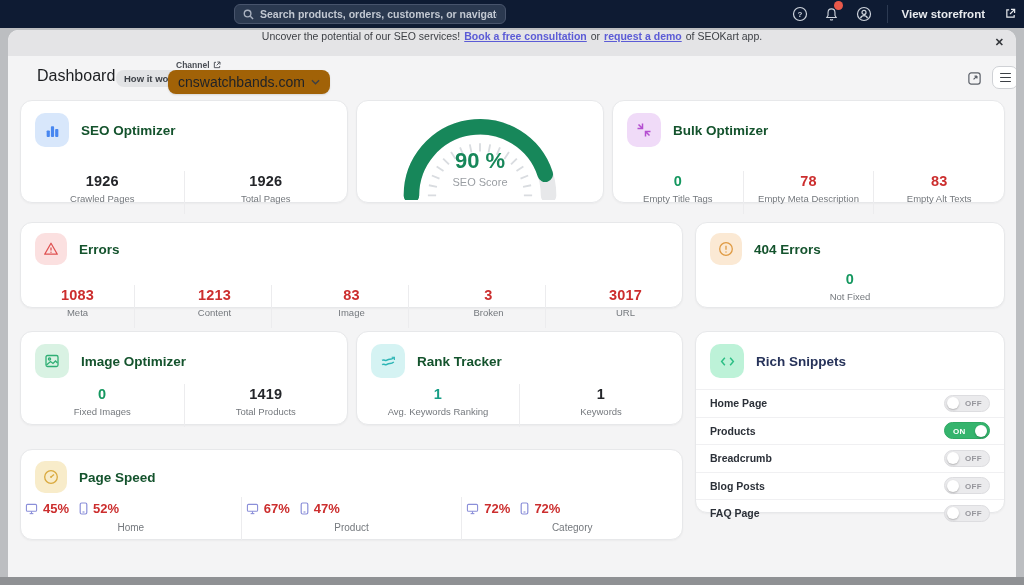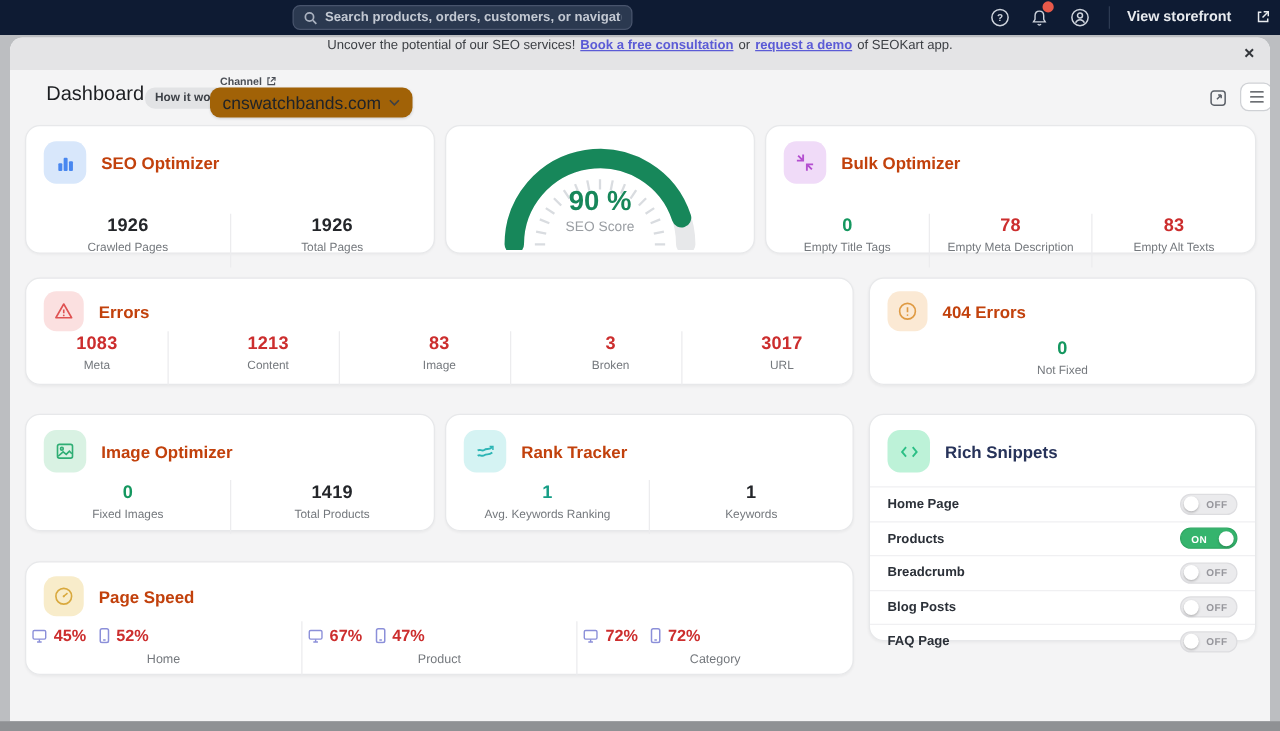--- a/index.html
+++ b/index.html
@@ -46,21 +46,21 @@
     justify-content:center; cursor:pointer; }
   .hdr-btn2 { position:absolute; left:984px; top:36px; width:26px; height:23px; background:#fff; border:1px solid #cfd1d5;
     border-radius:7px; display:flex; flex-direction:column; align-items:center; justify-content:center; gap:2.5px; cursor:pointer; }
   .hdr-btn2 span { display:block; width:11px; height:1.6px; background:#3c4046; border-radius:1px; }
 
   
   .card { position:absolute; background:#ffffff; border:1px solid #e7e8ea; border-radius:12px;
     box-shadow:0 1px 2px rgba(20,20,30,.04); }
   .card-head { display:flex; align-items:center; gap:12px; padding:12px 14px 0 14px; }
   .c-icon { width:34px; height:34px; border-radius:10px; display:flex; align-items:center; justify-content:center; flex:0 0 auto; }
-  .c-title { font-size:13.5px; font-weight:800; color:#c2410c; }
+  .c-title { font-size:13.5px; font-weight:800; color:#14532d; }
   .stats { display:flex; align-items:flex-start; margin-top:24px; }
   .stat { flex:1; text-align:center; border-right:1px solid #ececee; padding:2px 4px 10px 4px; }
   .stat:last-child { border-right:none; }
   .stat .v { font-size:14.5px; font-weight:800; letter-spacing:.2px; }
   .stat .l { margin-top:4px; font-size:9.5px; color:#74787d; }
   .v-dark { color:#24262a; } .v-red { color:#cc2e2e; } .v-green { color:#14975f; } .v-teal { color:#169e86; }
 
   
   .tint-blue   { background:#d8e7fb; } .tint-purple { background:#f0dbf8; }
   .tint-red    { background:#fbe0e0; } .tint-orange { background:#fbe9d4; }
@@ -265,21 +265,21 @@
     <div class="card-head" style="padding-top:10px;">
       <div class="c-icon tint-red" style="width:32px;height:32px;">
         <svg width="16" height="16" viewBox="0 0 16 16" fill="none" stroke="#df5252" stroke-width="1.3">
             <path d="M8 2.2 L14.3 13.2 L1.7 13.2 Z" stroke-linejoin="round"></path>
             <line x1="8" y1="6.5" x2="8" y2="9.5"></line>
             <circle cx="8" cy="11.3" r="0.7" fill="#df5252" stroke="none"></circle>
           </svg>
       </div>
       <div class="c-title">Errors</div>
     </div>
-    <div class="stats" style="margin-top:0;gap:23px;">
+    <div class="stats" style="margin-top:20px;gap:23px;">
       <div class="stat">
         <div class="v v-red">1083</div>
         <div class="l">Meta</div>
       </div>
       <div class="stat">
         <div class="v v-red">1213</div>
         <div class="l">Content</div>
       </div>
       <div class="stat">
         <div class="v v-red">83</div>

